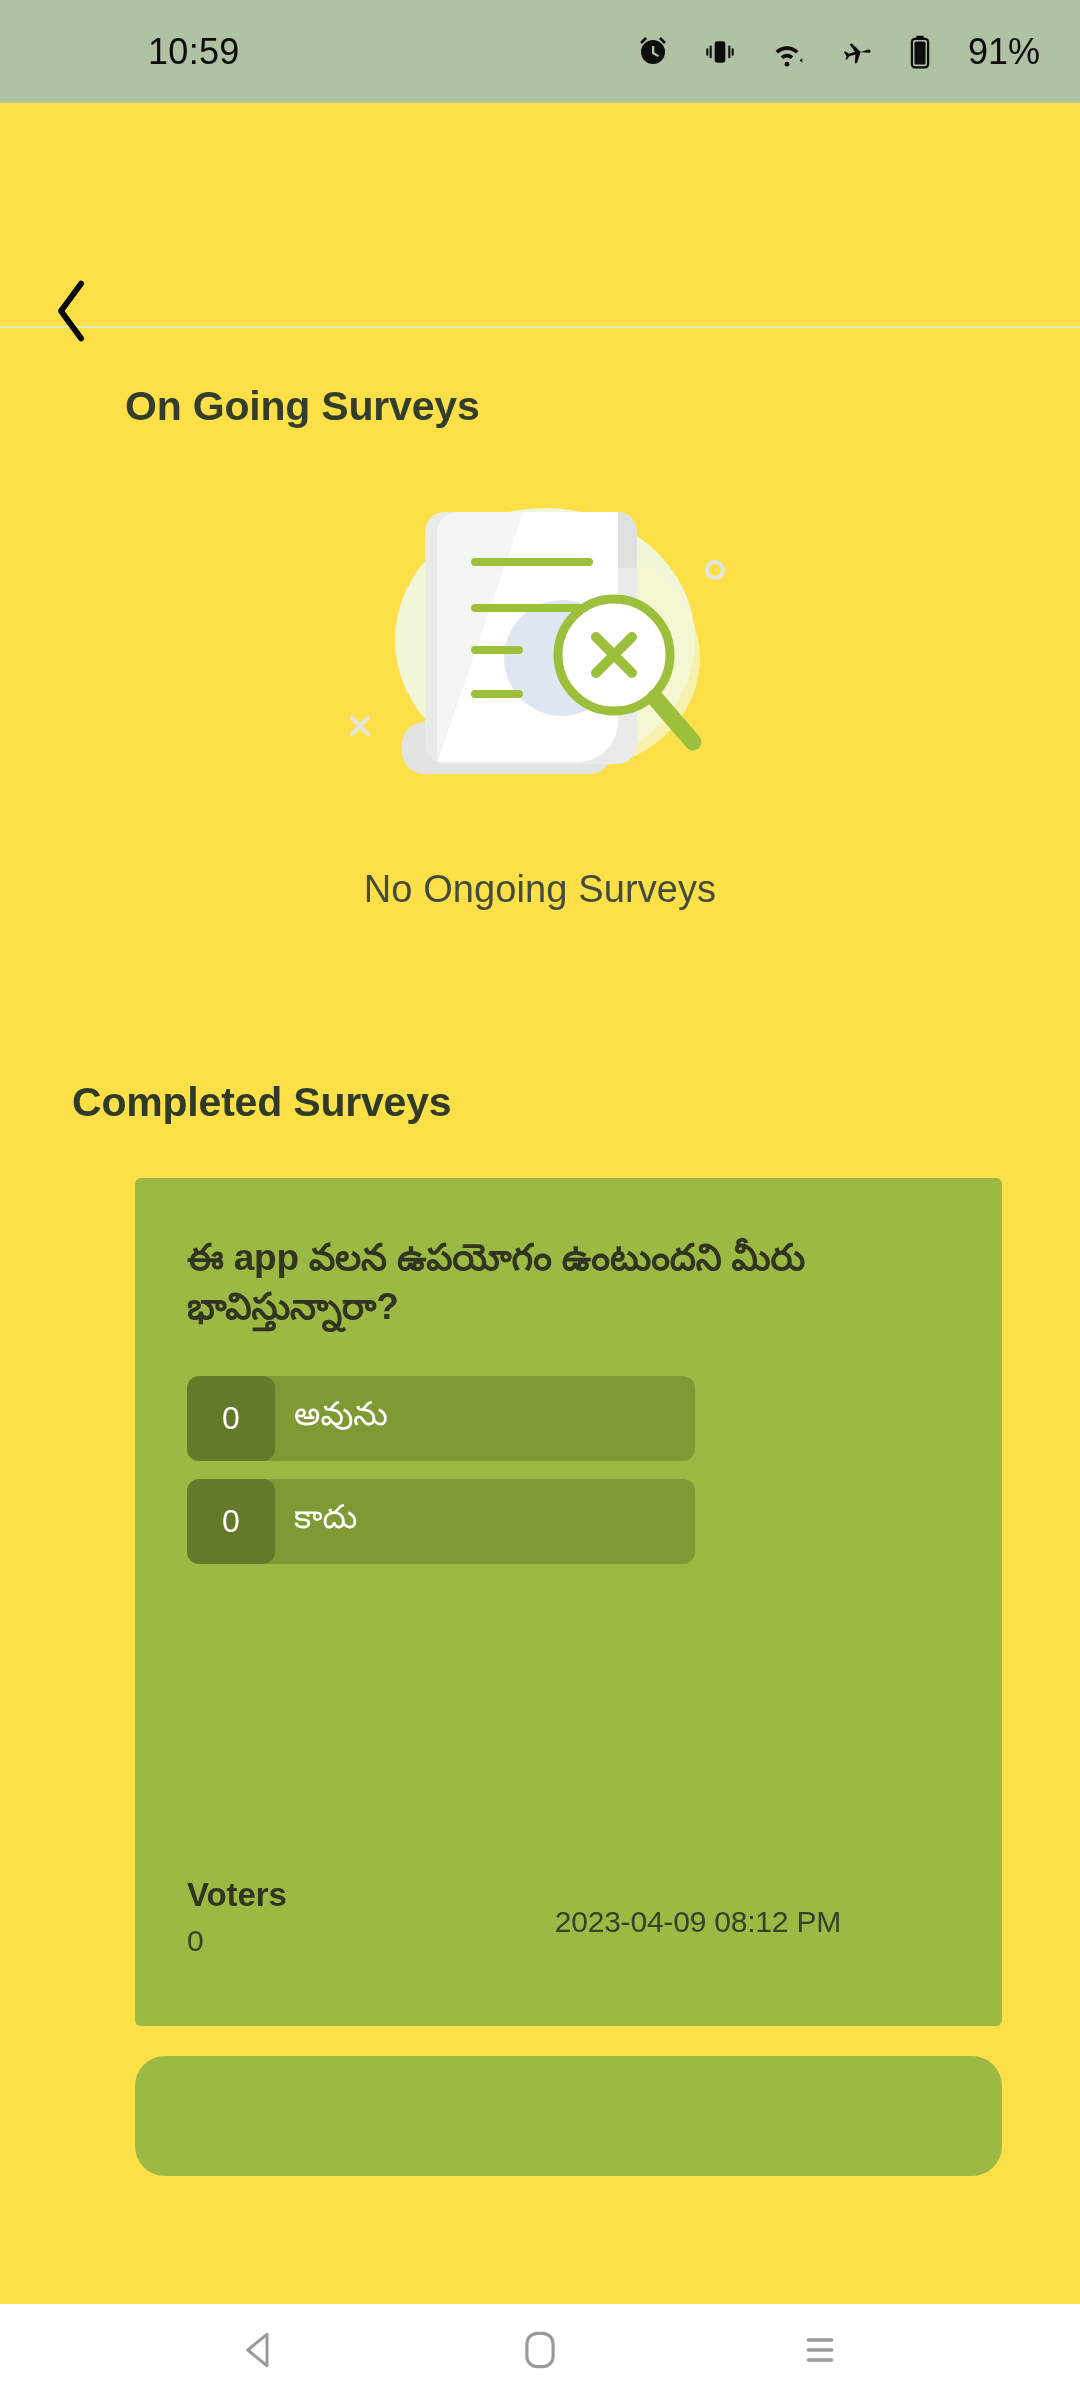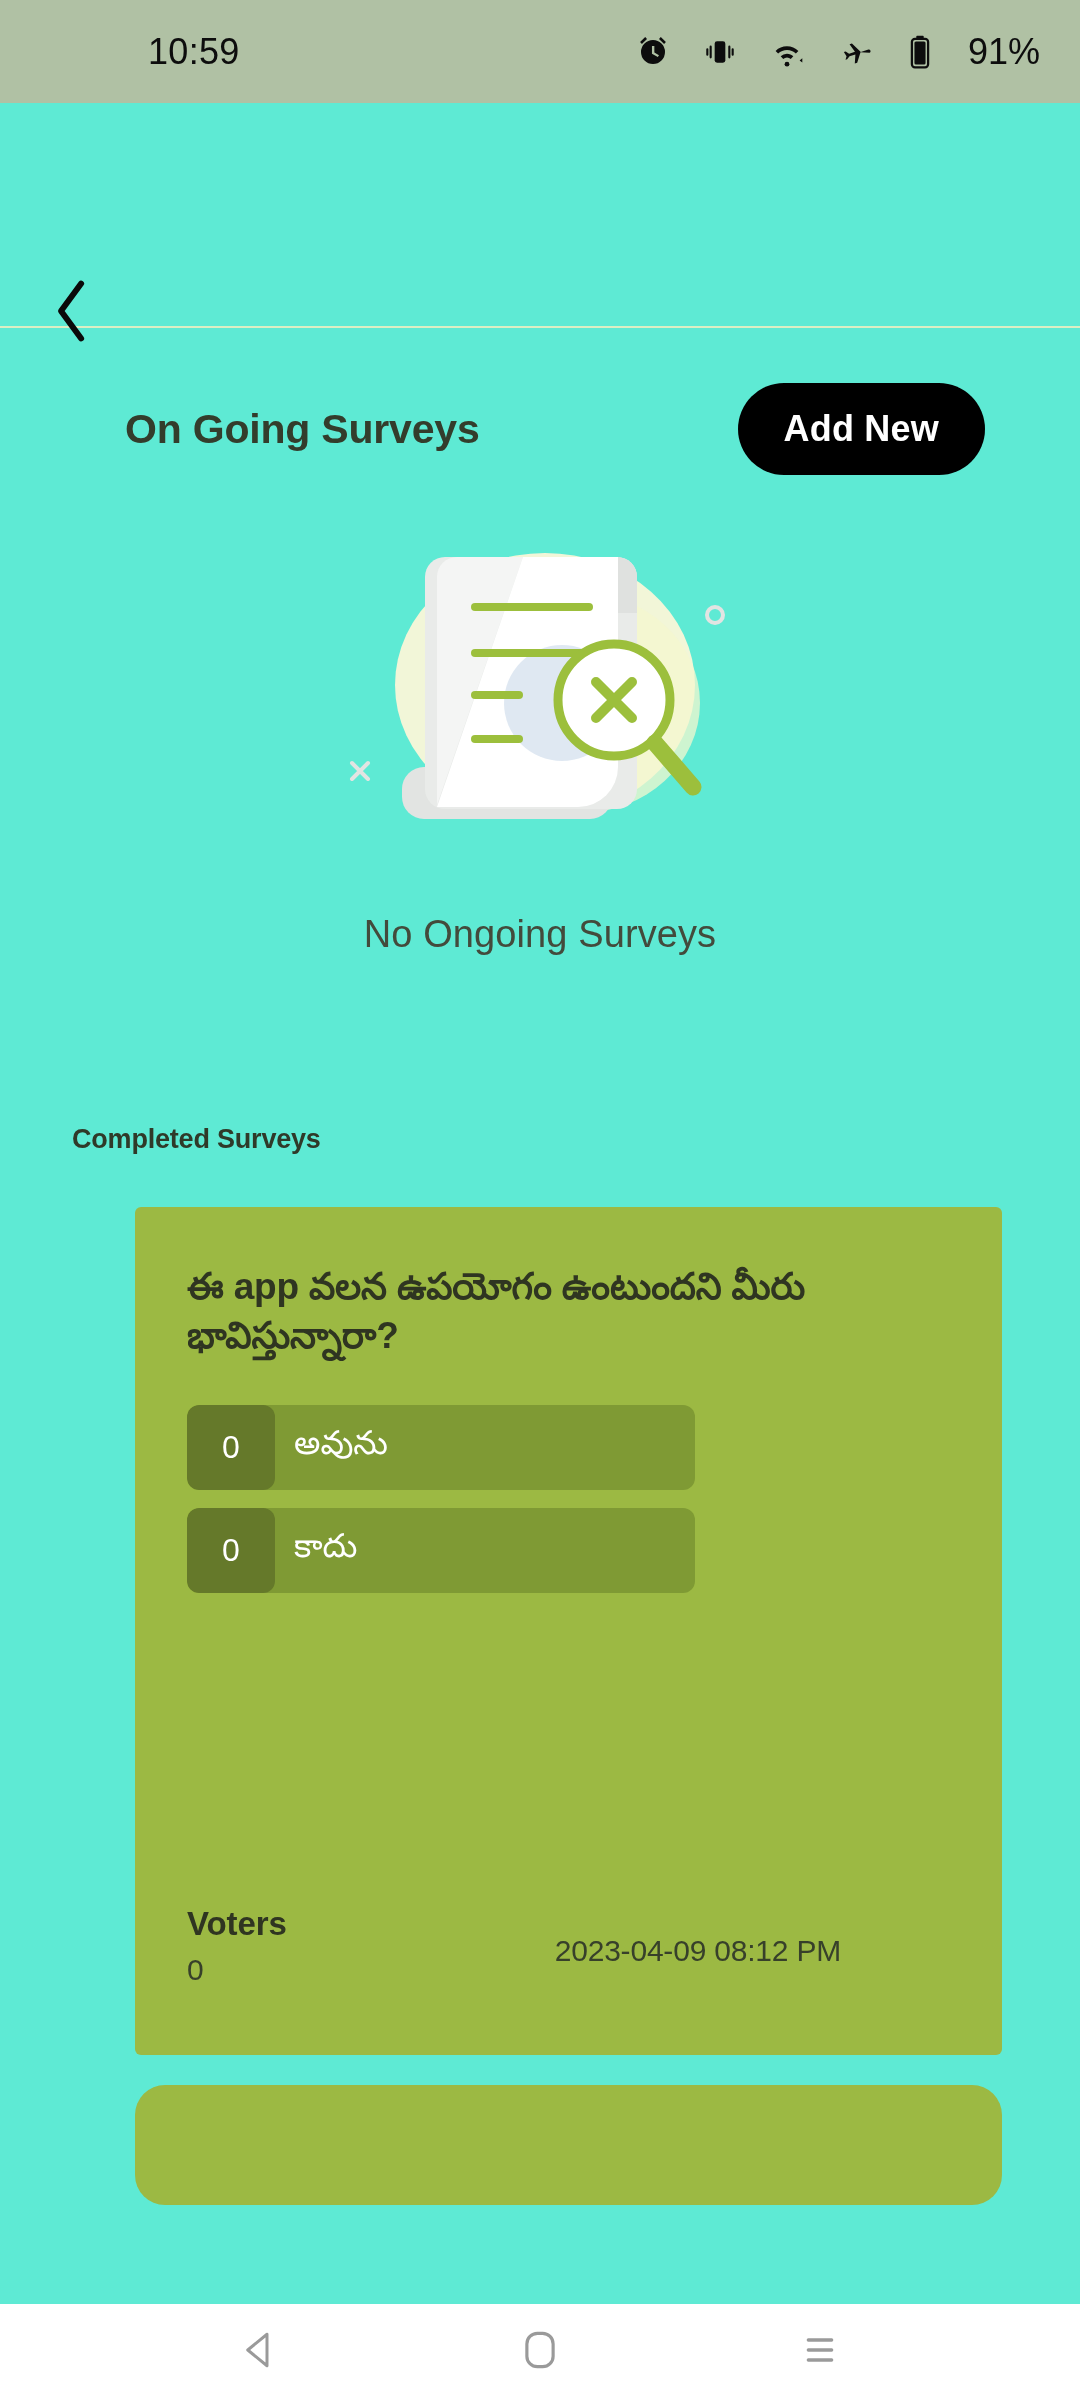--- a/index.html
+++ b/index.html
@@ -2,21 +2,21 @@
 <html><head>
 <meta charset="utf-8">
 <style>
   * { margin:0; padding:0; box-sizing:border-box; }
   html,body { width:1080px; height:2400px; }
   body {
     font-family:"Liberation Sans", sans-serif;
     background:#ffffff;
     overflow:hidden;
   }
-  .phone { position:relative; width:1080px; height:2400px; background:#5eead4; display:flex; flex-direction:column; }
+  .phone { position:relative; width:1080px; height:2400px; background:#fde047; display:flex; flex-direction:column; }
 
   
   .statusbar {
     height:103px; background:#b0c1a4; flex:0 0 103px;
     display:flex; align-items:center; justify-content:space-between;
     padding:0 40px 0 0; position:relative;
   }
   .sb-time { font-size:36px; color:#0d0d0d; font-weight:400; margin-left:148px; letter-spacing:.3px; }
   .sb-icons { display:flex; align-items:center; gap:33px; }
   .sb-icons svg { display:block; }
@@ -47,21 +47,21 @@
     letter-spacing:.2px;
   }
 
   
   .empty-wrap { margin-top:40px; display:flex; flex-direction:column; align-items:center; }
   .empty-illus { width:420px; height:340px; }
   .empty-text { font-size:38px; color:#434b3c; margin-top:58px; letter-spacing:.1px; }
 
   
   .completed-title {
-    font-size:27px; font-weight:700; color:#2f3a29;
+    font-size:41px; font-weight:700; color:#2f3a29;
     padding:0 0 0 72px; margin-top:168px; letter-spacing:-.2px;
   }
 
   .card {
     margin:52px 78px 12px 135px; background:#9cb943; border-radius:6px;
     padding:56px 52px 0 52px; position:relative; height:848px;
   }
   .q-text { font-size:37px; font-weight:700; color:#2f3521; line-height:1.32; letter-spacing:-.2px; }
   .options { margin-top:44px; }
   .opt-row {
@@ -143,21 +143,20 @@
           <path d="M17 3 L6 18 L17 33" stroke="#0a0a0a" stroke-width="3.2" stroke-linecap="round" stroke-linejoin="round"></path>
         </svg>
       </span>
     </div>
   </div>
 
   <div class="body">
 
     <div class="section-row">
       <div class="section-title">On Going Surveys</div>
-      <button class="add-new">Add New</button>
     </div>
 
     <div class="empty-wrap">
       <span class="empty-illus">
         <svg viewBox="0 0 420 340" width="420" height="340" fill="none">
           <ellipse cx="215" cy="170" rx="150" ry="132" fill="#f2f6d8"></ellipse>
           <ellipse cx="250" cy="188" rx="120" ry="110" fill="#f4f7cf" opacity=".75"></ellipse>
           <rect x="72" y="252" width="210" height="52" rx="22" fill="#e2e4e2"></rect>
           <rect x="95" y="42" width="212" height="252" rx="20" fill="#e9ebe9"></rect>
           <path d="M183 42h104a20 20 0 0 1 20 20v36h-44a18 18 0 0 1-18-18V42z" fill="#dfe1df"></path>

